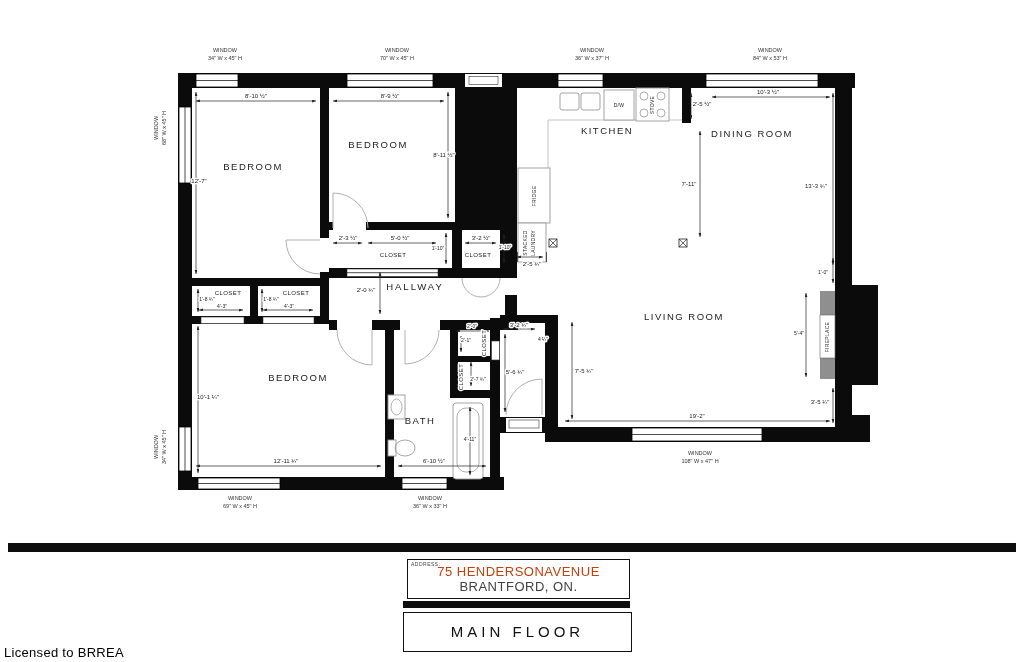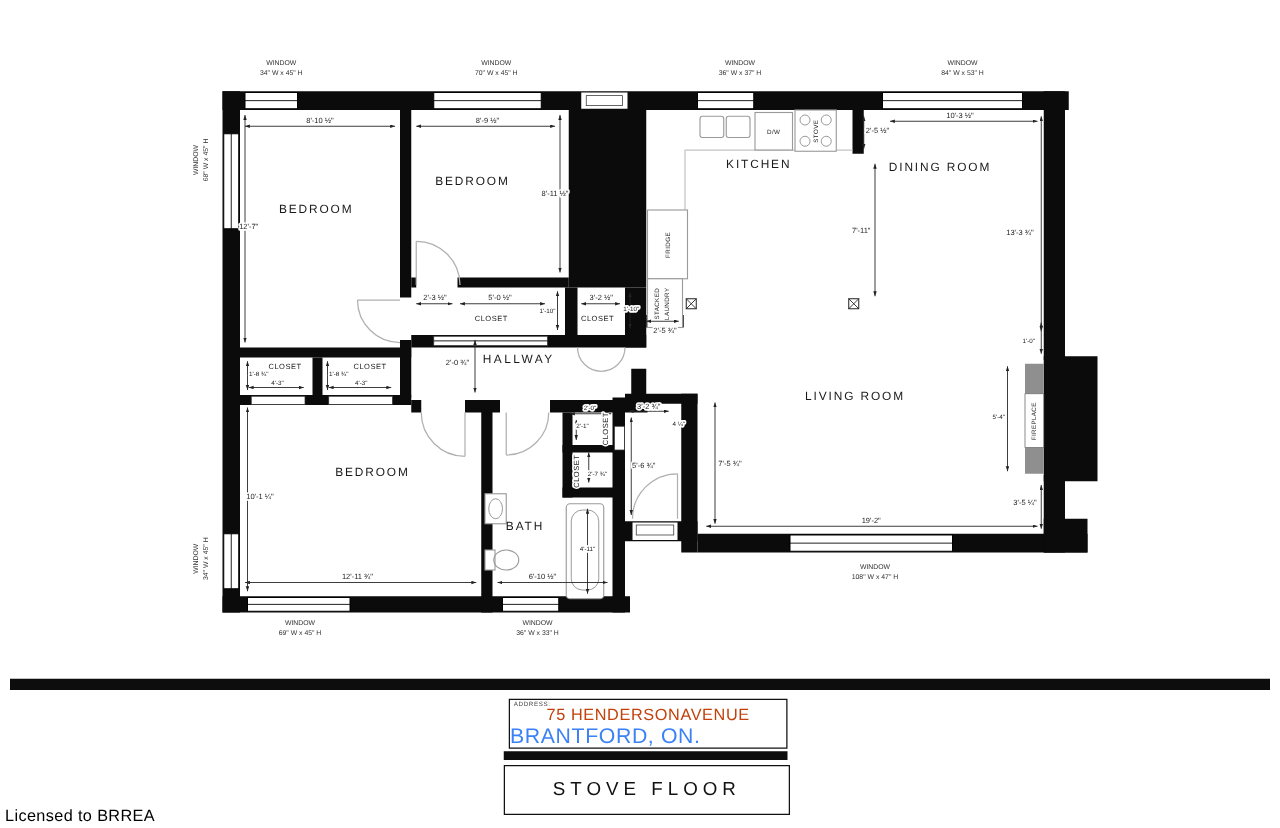--- a/index.html
+++ b/index.html
@@ -21,21 +21,21 @@
   .arc{stroke:#b0b0b0;stroke-width:1;fill:none;}
   .fixs{stroke:#9a9a9a;stroke-width:.9;fill:#fff;}
   .wg{fill:#fff;stroke:#000;stroke-width:.8;}
   .wline{stroke:#000;stroke-width:.7;}
   .bar{fill:#fff;stroke:#333;stroke-width:.6;}
   
   .hline1{position:absolute;left:8px;top:543px;width:1008px;height:9px;background:#0d0d0d;}
   .addr-box{position:absolute;left:407px;top:559px;width:221px;height:38px;border:1px solid #111;background:#fff;}
   .addr-tag{position:absolute;left:3px;top:1px;font-size:5px;letter-spacing:.5px;color:#444;}
   .addr-l1{margin-top:4px;text-align:center;font-size:13px;letter-spacing:.5px;color:#c2410c;}
-  .addr-l2{text-align:left;font-size:17px;letter-spacing:.5px;color:#3b82f6;}
+  .addr-l2{text-align:center;font-size:13px;letter-spacing:.5px;color:#404040;}
   .hline2{position:absolute;left:403px;top:601px;width:227px;height:7px;background:#0d0d0d;}
   .mf-box{position:absolute;left:403px;top:612px;width:227px;height:38px;border:1px solid #111;background:#fff;
           text-align:center;line-height:38px;font-size:15px;letter-spacing:4px;color:#111;}
   .license{position:absolute;left:4px;top:645px;font-size:13px;color:#000000;letter-spacing:.3px;}
 </style>
 </head>
 <body>
 
 <div id="stage">
 <svg width="1024" height="662" viewBox="0 0 1024 662">
@@ -335,15 +335,15 @@
   </g>
 </svg>
 
   <div class="hline1"></div>
   <div class="addr-box">
     <span class="addr-tag">ADDRESS:</span>
     <div class="addr-l1">75 HENDERSONAVENUE</div>
     <div class="addr-l2">BRANTFORD, ON.</div>
   </div>
   <div class="hline2"></div>
-  <div class="mf-box">STOVE FLOOR</div>
+  <div class="mf-box">MAIN FLOOR</div>
   <div class="license">Licensed to BRREA</div>
 </div>
 
 </body></html>

